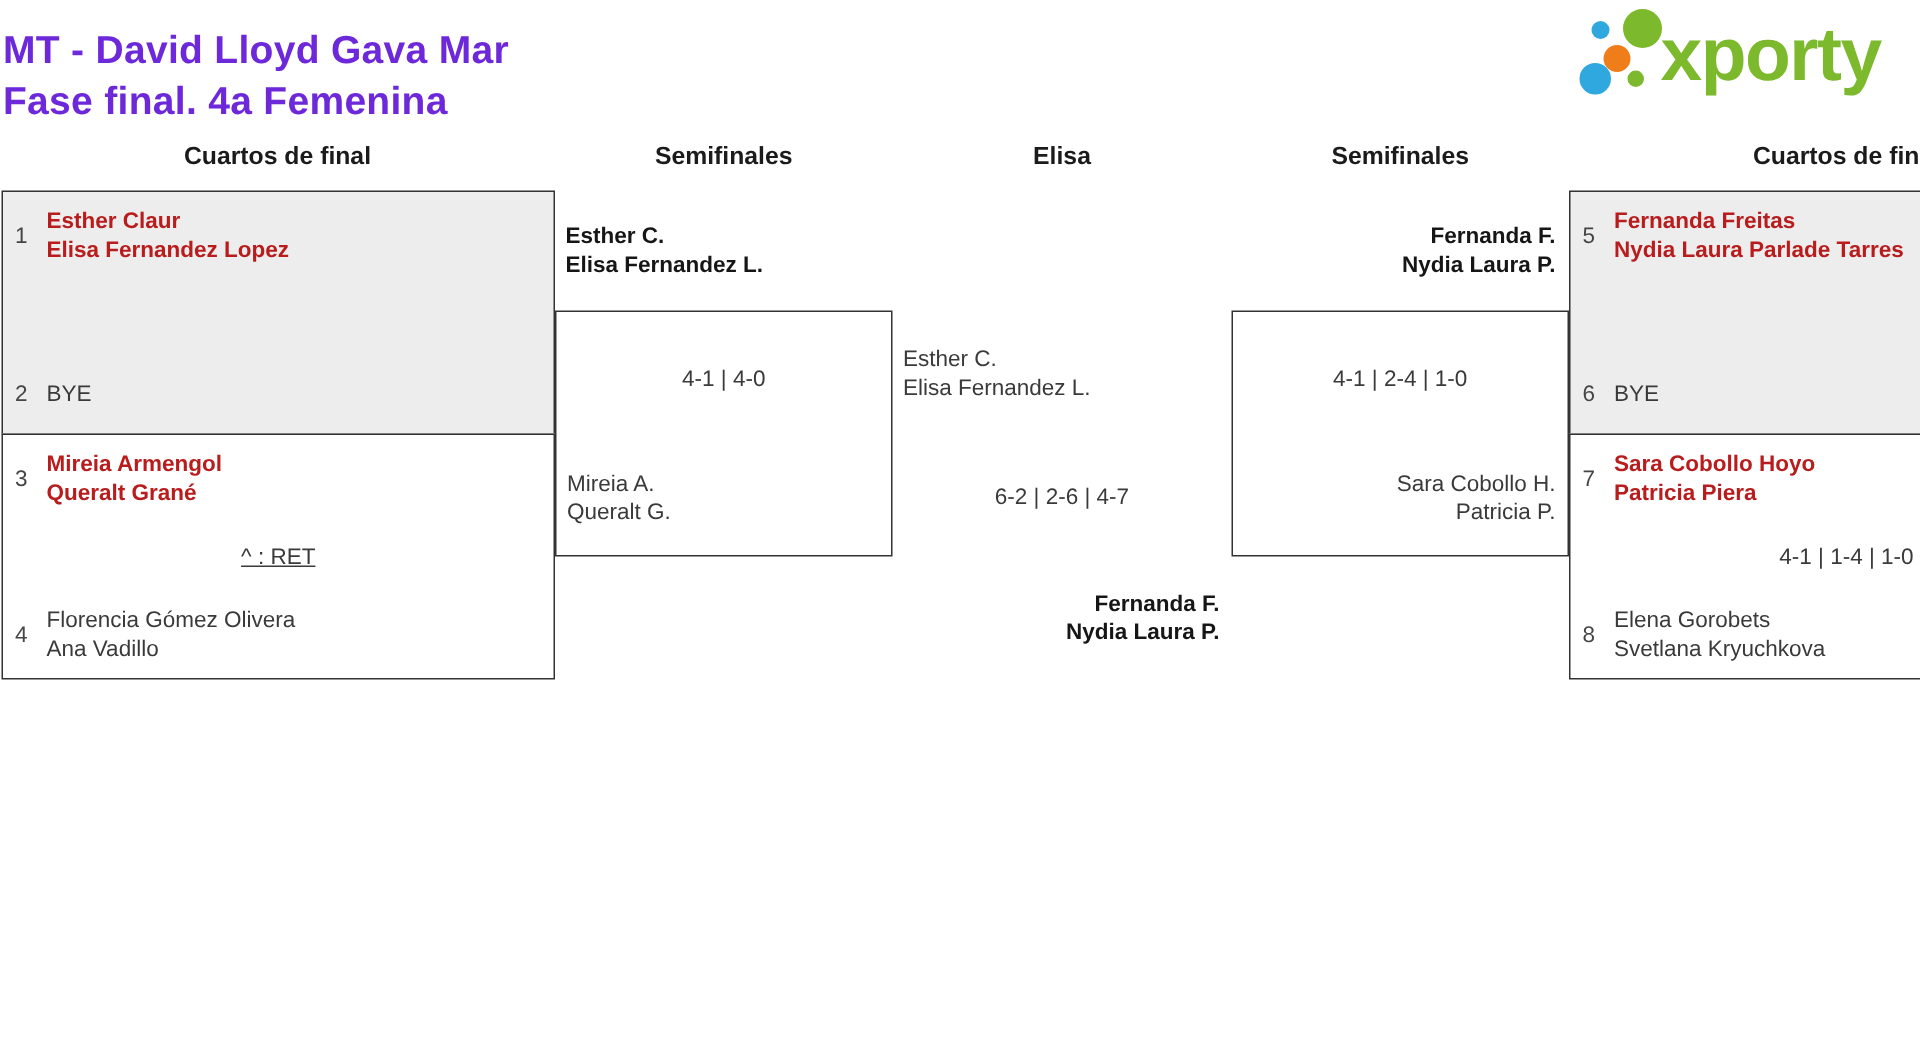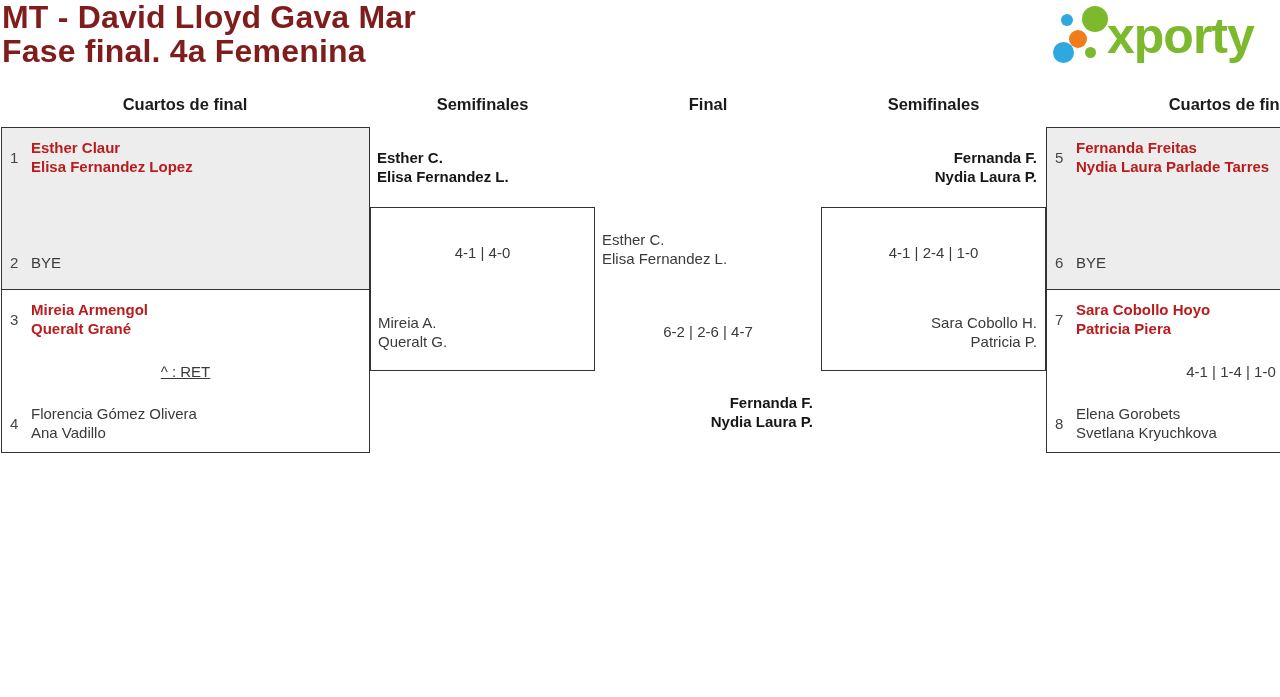--- a/index.html
+++ b/index.html
@@ -2,22 +2,22 @@
 <html><head>
 <meta charset="utf-8">
 <style>
   html,body { margin:0; padding:0; }
   body {
     width:1280px; height:697px; overflow:hidden; position:relative;
     background:#ffffff;
     font-family:"Liberation Sans", sans-serif;
   }
   .title {
-    position:absolute; left:2px; top:0px;
-    font-size:32px; font-weight:bold; color:#7f1d1d; line-height:34px;
+    position:absolute; left:2px; top:16px;
+    font-size:26px; font-weight:bold; color:#6d28d9; line-height:34px;
     letter-spacing:0.2px;
   }
   .colhead {
     position:absolute; top:95px; font-size:16.5px; font-weight:bold;
     color:#1b1b1b; text-align:center; white-space:nowrap;
   }
   .box {
     position:absolute; box-sizing:border-box;
     border:1px solid #333333; background:#ffffff;
   }
@@ -64,21 +64,21 @@
   <span class="dot blue" style="left:11px; top:14px; width:12px; height:12px;"></span>
   <span class="dot green" style="left:32px; top:6px;  width:26px; height:26px;"></span>
   <span class="dot orange" style="left:19px; top:30px; width:18px; height:18px;"></span>
   <span class="dot blue" style="left:3px;  top:42px; width:21px; height:21px;"></span>
   <span class="dot green" style="left:35px; top:47px; width:11px; height:11px;"></span>
   <span class="logo-text">xporty</span>
 </div>
 
 <div class="colhead" style="left:0;      width:370px;">Cuartos de final</div>
 <div class="colhead" style="left:370px;  width:225px;">Semifinales</div>
-<div class="colhead" style="left:595px;  width:226px;">Final</div>
+<div class="colhead" style="left:595px;  width:226px;">Elisa</div>
 <div class="colhead" style="left:821px;  width:225px;">Semifinales</div>
 <div class="colhead" style="left:1046px; width:370px;">Cuartos de final</div>
 
 <div class="box gray" style="left:1px; top:127px; width:369px; height:163px;">
   <div class="team winner" style="left:8px; top:10px;">
     <span class="seed">1</span>
     <div class="names">
       <div>Esther Claur</div>
       <div>Elisa Fernandez Lopez</div>
     </div>

